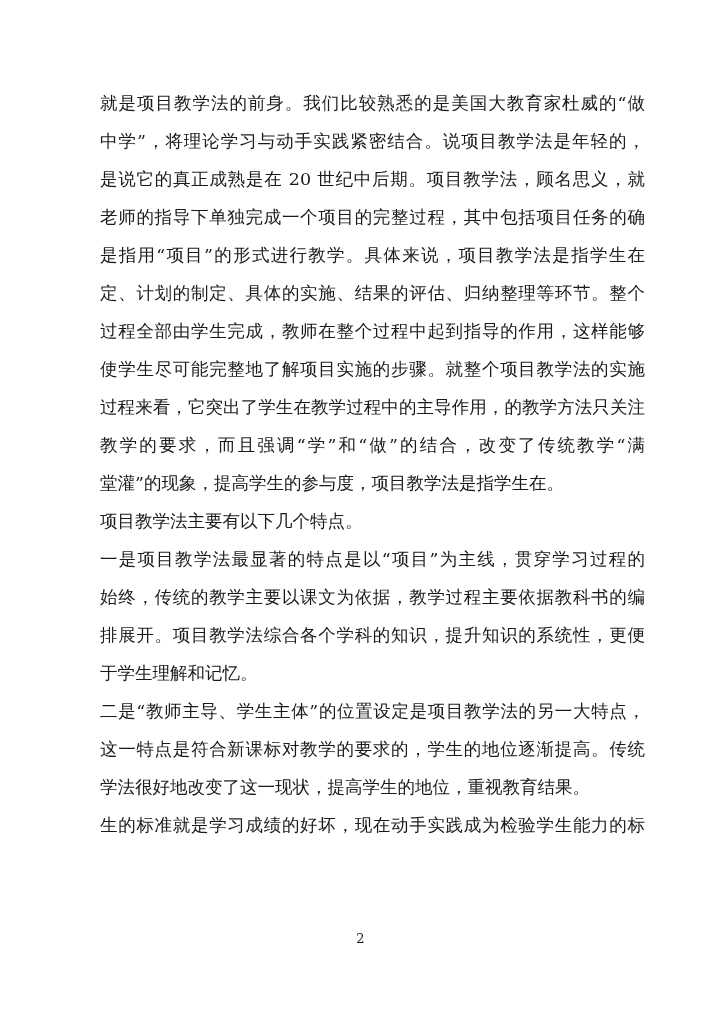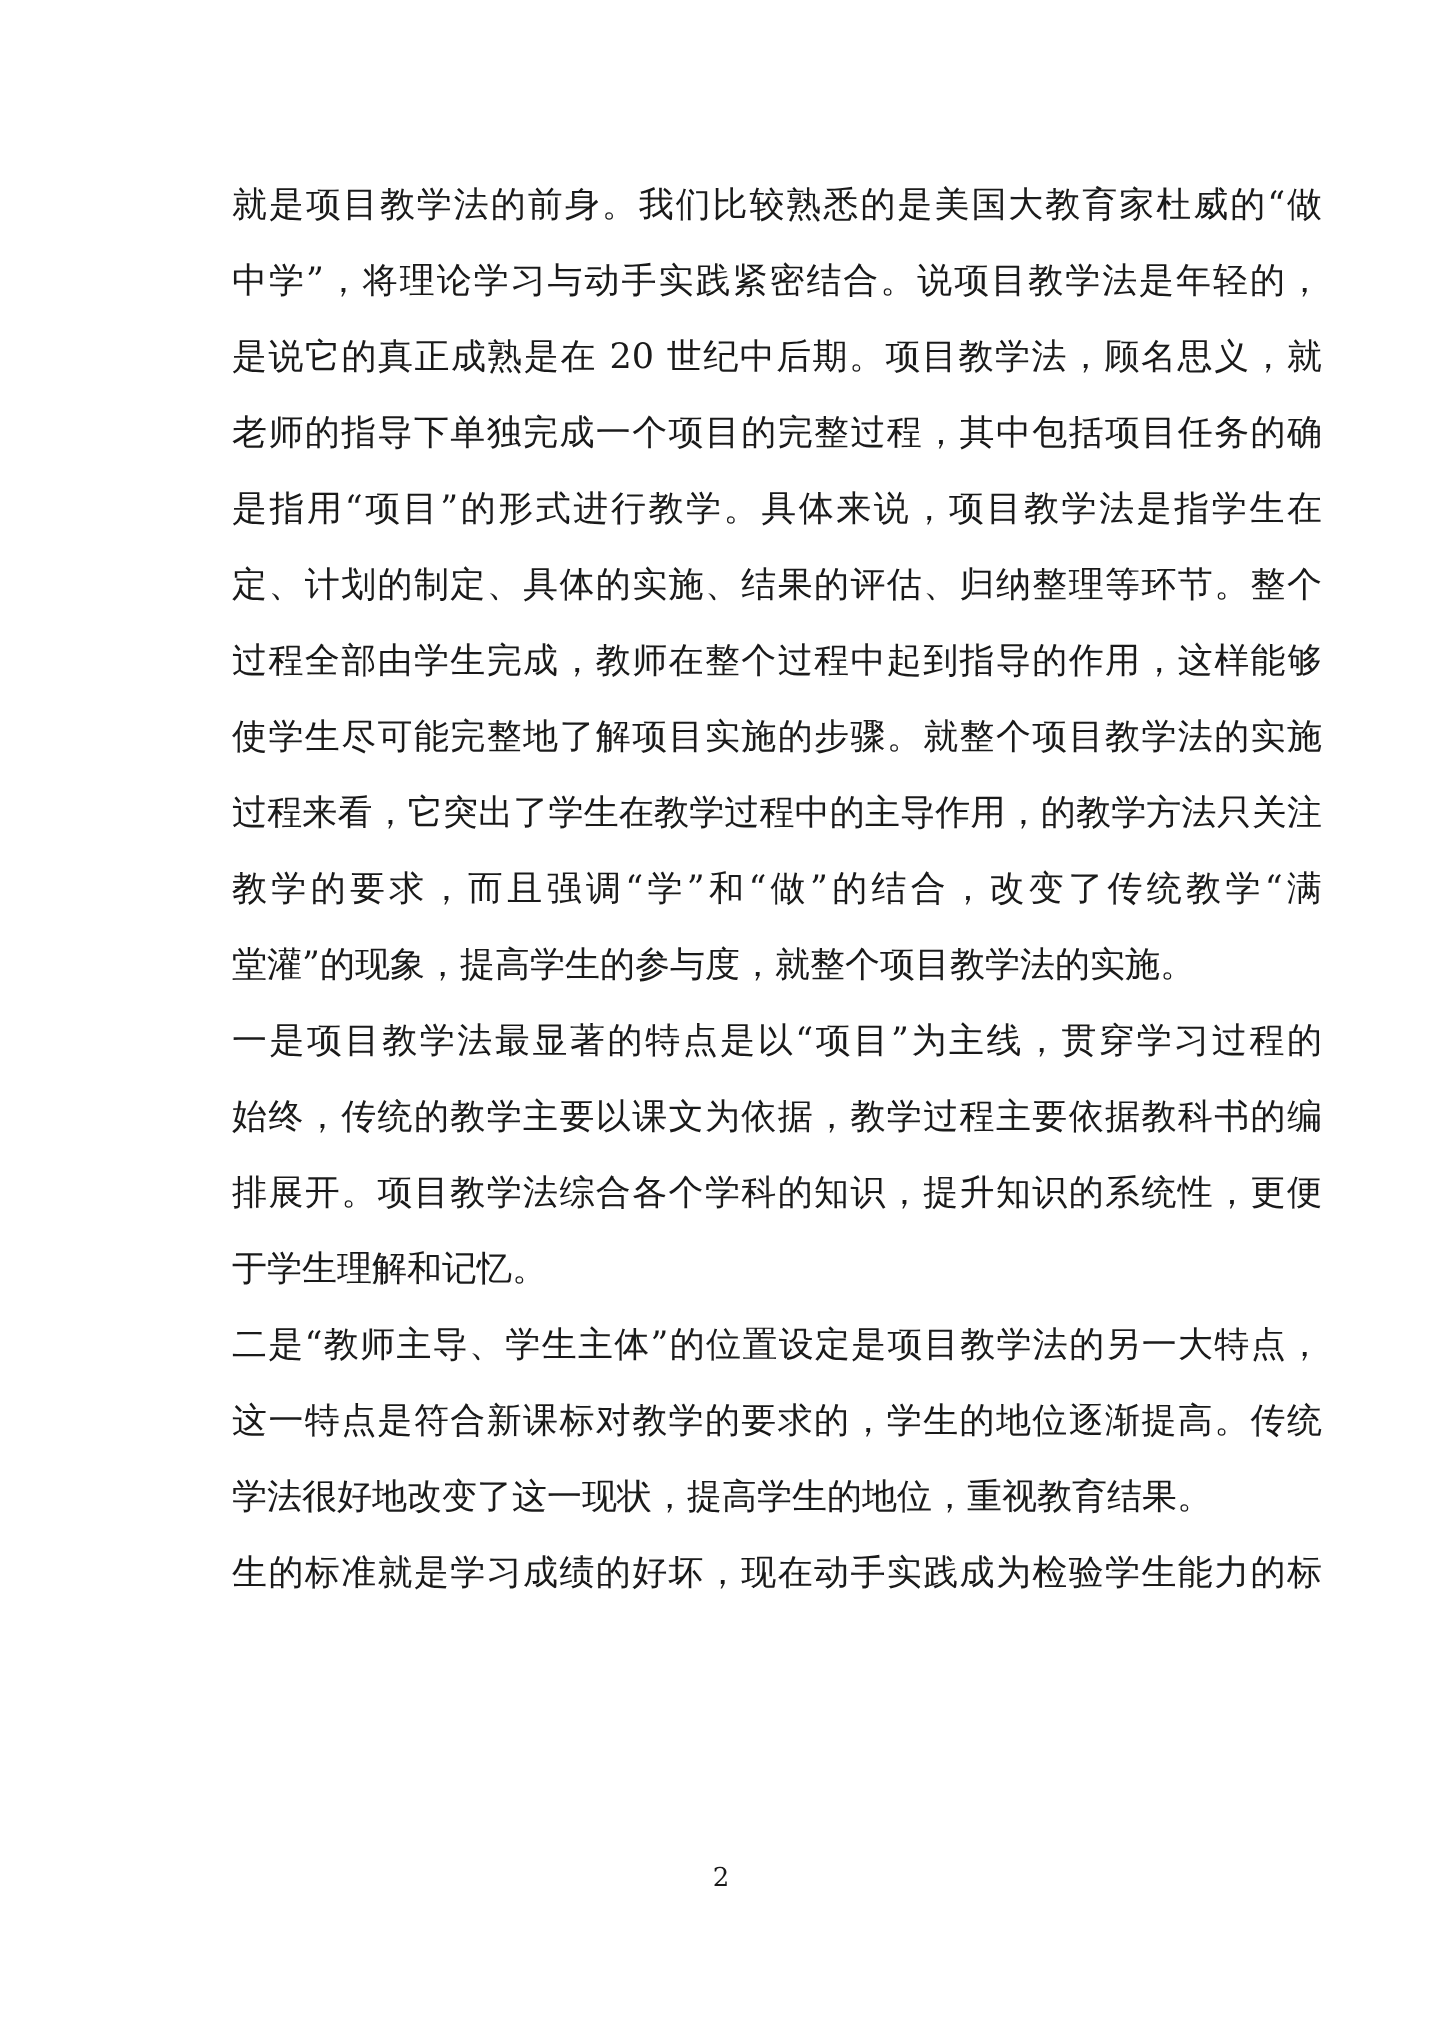--- a/index.html
+++ b/index.html
@@ -14,21 +14,20 @@
     background: #ffffff;
     overflow: hidden;
     font-family: "DejaVu Serif", "Liberation Serif", serif;
     color: #1a1a1a;
   }
   .text-block {
     position: absolute;
     left: 100px;
     top: 84px;
     width: 545px;
-    margin-left: 16px;
   }
   .para {
     margin: 0;
     padding: 0;
   }
   .line {
     font-size: 17.5px;
     height: 38px;
     line-height: 38px;
     overflow: hidden;
@@ -62,23 +61,26 @@
       <div class="line">就是项目教学法的前身。我们比较熟悉的是美国大教育家杜威的“做</div>
       <div class="line">中学”，将理论学习与动手实践紧密结合。说项目教学法是年轻的，</div>
       <div class="line">是说它的真正成熟是在 20 世纪中后期。项目教学法，顾名思义，就</div>
       <div class="line">老师的指导下单独完成一个项目的完整过程，其中包括项目任务的确</div>
       <div class="line">是指用“项目”的形式进行教学。具体来说，项目教学法是指学生在</div>
       <div class="line">定、计划的制定、具体的实施、结果的评估、归纳整理等环节。整个</div>
       <div class="line">过程全部由学生完成，教师在整个过程中起到指导的作用，这样能够</div>
       <div class="line">使学生尽可能完整地了解项目实施的步骤。就整个项目教学法的实施</div>
       <div class="line">过程来看，它突出了学生在教学过程中的主导作用，的教学方法只关注</div>
       <div class="line">教学的要求，而且强调“学”和“做”的结合，改变了传统教学“满</div>
-      <div class="line para-end">堂灌”的现象，提高学生的参与度，就整个项目教学法的实施。</div>
+      <div class="line para-end">堂灌”的现象，提高学生的参与度，项目教学法是指学生在。</div>
     </div>
 
+    <div class="para">
+      <div class="line para-end">项目教学法主要有以下几个特点。</div>
+    </div>
 
     <div class="para">
       <div class="line">一是项目教学法最显著的特点是以“项目”为主线，贯穿学习过程的</div>
       <div class="line">始终，传统的教学主要以课文为依据，教学过程主要依据教科书的编</div>
       <div class="line">排展开。项目教学法综合各个学科的知识，提升知识的系统性，更便</div>
       <div class="line para-end">于学生理解和记忆。</div>
     </div>
 
     <div class="para">
       <div class="line">二是“教师主导、学生主体”的位置设定是项目教学法的另一大特点，</div>

